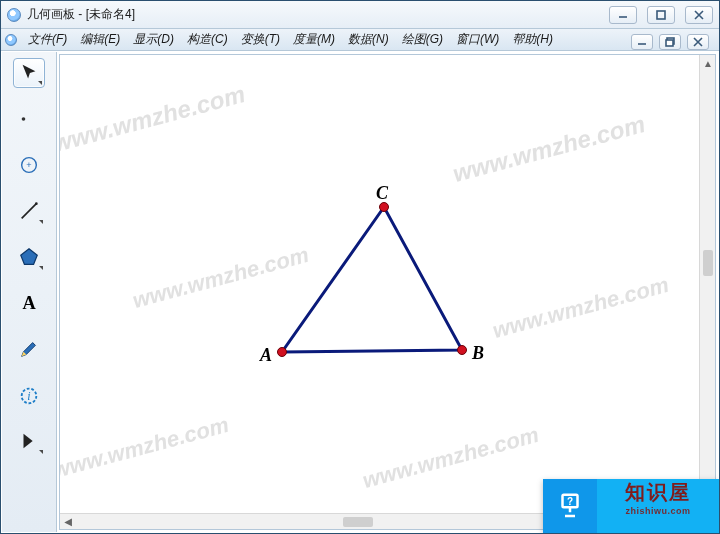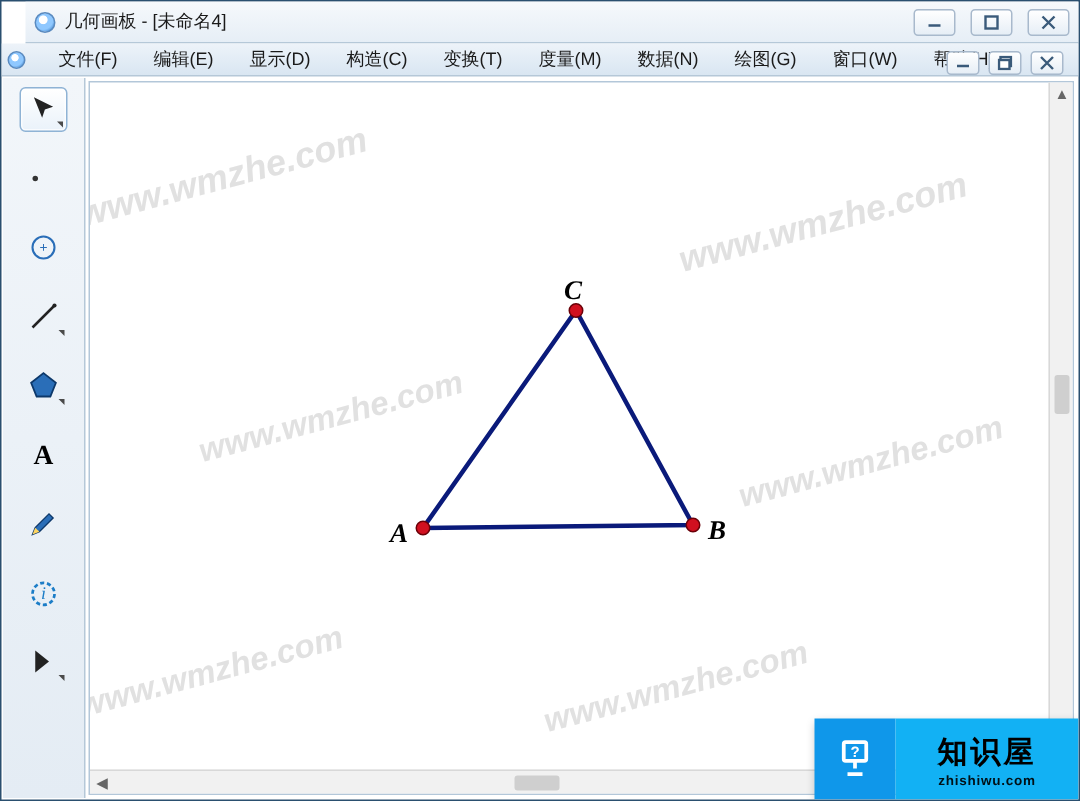--- a/index.html
+++ b/index.html
@@ -1,28 +1,28 @@
 <!DOCTYPE html>
 <html><head>
 <meta charset="utf-8">
 <style>
   * { box-sizing: border-box; margin: 0; padding: 0; }
   html, body { width: 720px; height: 534px; font-family: "Microsoft YaHei", "SimSun", Tahoma, sans-serif; overflow: hidden; }
   body { border: 1px solid #2a4f6f; background: #fff; position: relative; }
 
-  .titlebar { height: 28px; background: linear-gradient(to bottom, #f6f9fc, #e6eef6); border-bottom: 1px solid #b5c8d8; display: flex; align-items: center; padding: 0 6px; gap: 6px; margin-left: 16px; }
+  .titlebar { height: 28px; background: linear-gradient(to bottom, #f6f9fc, #e6eef6); border-bottom: 1px solid #b5c8d8; display: flex; align-items: center; padding: 0 6px; gap: 6px; }
   .titlebar .app-icon { width: 14px; height: 14px; border-radius: 50%; background: radial-gradient(circle at 40% 35%, #fff 0 25%, #8fc8ff 30% 60%, #1d6ab8 100%); border:1px solid #5a8abf; }
   .titlebar .title { font-size: 12px; color: #1a1a1a; }
   .titlebar .spacer { flex: 1; }
   .winbtn { width: 28px; height: 18px; border: 1px solid #a8b9cc; border-radius: 3px; background: linear-gradient(#fff,#e6eef6); display:flex; align-items:center; justify-content:center; margin-left:4px; }
   .winbtn svg { width: 10px; height: 10px; stroke:#3a5a7a; fill:none; stroke-width:1.6; }
   .inner-controls { position:absolute; right:10px; top:33px; display:flex; gap:2px; }
   .inner-controls .winbtn { width:22px; height:16px; }
 
-  .menubar { height: 22px; background: linear-gradient(to bottom, #edf3f9, #d9e6f2); border-bottom: 1px solid #b5c8d8; display: flex; align-items: center; padding: 0 4px; gap: 12px; font-size: 12px; color: #1a1a1a; }
+  .menubar { height: 22px; background: linear-gradient(to bottom, #edf3f9, #d9e6f2); border-bottom: 1px solid #b5c8d8; display: flex; align-items: center; padding: 0 4px; gap: 1px; font-size: 12px; color: #1a1a1a; font-style: italic; }
   .menubar .app-icon { width:12px; height:12px; border-radius:50%; background: radial-gradient(circle at 40% 35%, #fff 0 25%, #8fc8ff 30% 60%, #1d6ab8 100%); border:1px solid #5a8abf; margin-right:4px; }
   .menu-item { padding: 2px 6px; border-radius: 2px; }
 
   .workspace { position:absolute; top:51px; left:1px; right:1px; bottom:1px; display:flex; }
   .toolbar { width: 55px; background: linear-gradient(to bottom,#f2f6fa,#e4ecf4); border-right:1px solid #b5c8d8; padding-top:6px; display:flex; flex-direction:column; align-items:center; gap:16px; }
   .tool { width:32px; height:30px; display:flex; align-items:center; justify-content:center; border-radius:4px; position:relative; }
   .tool.selected { background: linear-gradient(#fff,#eaf2fa); border:1px solid #8fb3d5; box-shadow: inset 0 0 0 1px rgba(255,255,255,.7); }
   .tool .flyout { position:absolute; right:2px; bottom:2px; width:0; height:0; border-left:4px solid transparent; border-top:4px solid #4a4a4a; }
   .tool svg { width:22px; height:22px; }
 
@@ -37,21 +37,21 @@
   .vscroll .track { flex:1; position:relative; }
   .vscroll .thumb { position:absolute; top:42%; left:3px; width:10px; height:26px; background:#cfcfcf; border-radius:2px; }
   .corner { position:absolute; right:0; bottom:0; width:17px; height:17px; background:#f1f1f1; border-left:1px solid #d8d8d8; border-top:1px solid #d8d8d8; }
 
   .watermark { position:absolute; color:#e1e1e1; font-weight:bold; font-family:Arial, sans-serif; transform:rotate(-15deg); user-select:none; pointer-events:none; font-style:italic; white-space:nowrap; }
   .point-label { position:absolute; font-family:"Times New Roman", serif; font-style:italic; font-weight:bold; font-size:18px; }
 
   .badge { position:absolute; right:0; bottom:0; height:54px; width:176px; display:flex; box-shadow:0 2px 6px rgba(0,0,0,.25); }
   .badge .sq { width:54px; background:#0f97ea; display:flex; align-items:center; justify-content:center; }
   .badge .sq svg { width:30px; height:30px; fill:#fff; }
-  .badge .txt { flex:1; background:#12b1f4; display:flex; flex-direction:column; align-items:center; justify-content:center; color:#000000; }
+  .badge .txt { flex:1; background:#12b1f4; display:flex; flex-direction:column; align-items:center; justify-content:flex-start; color:#7f1d1d; }
   .badge .txt .big { font-size:20px; font-weight:bold; letter-spacing:2px; }
   .badge .txt .small { font-size:9px; letter-spacing:.5px; opacity:.9;font-weight:bold; }
 </style>
 </head>
 <body>
 
 <div class="titlebar">
   <div class="app-icon"></div>
   <div class="title">几何画板 - [未命名4]</div>
   <div class="spacer"></div>

